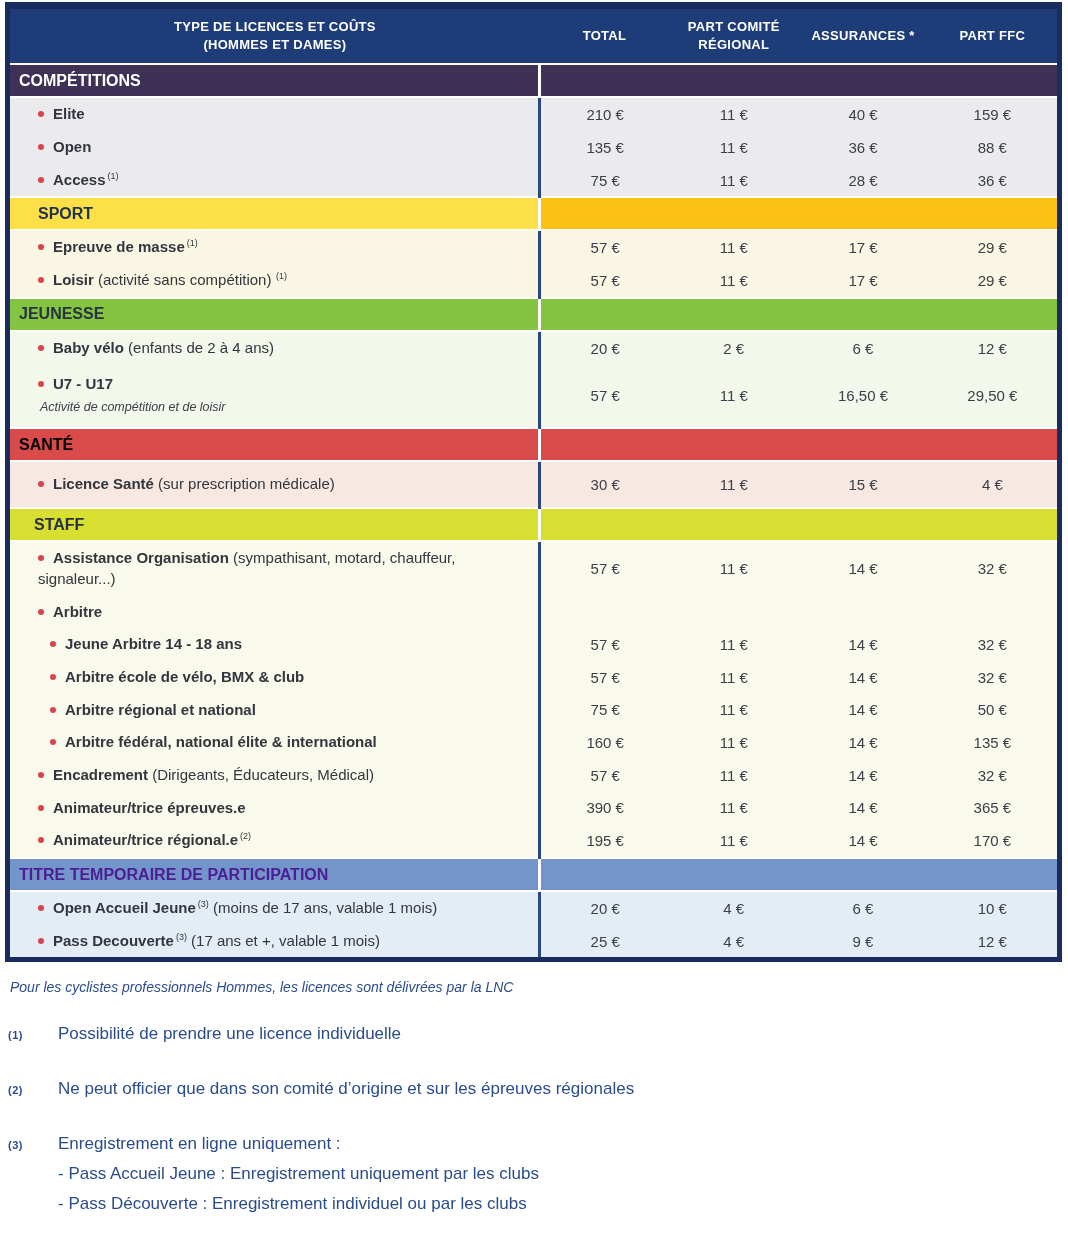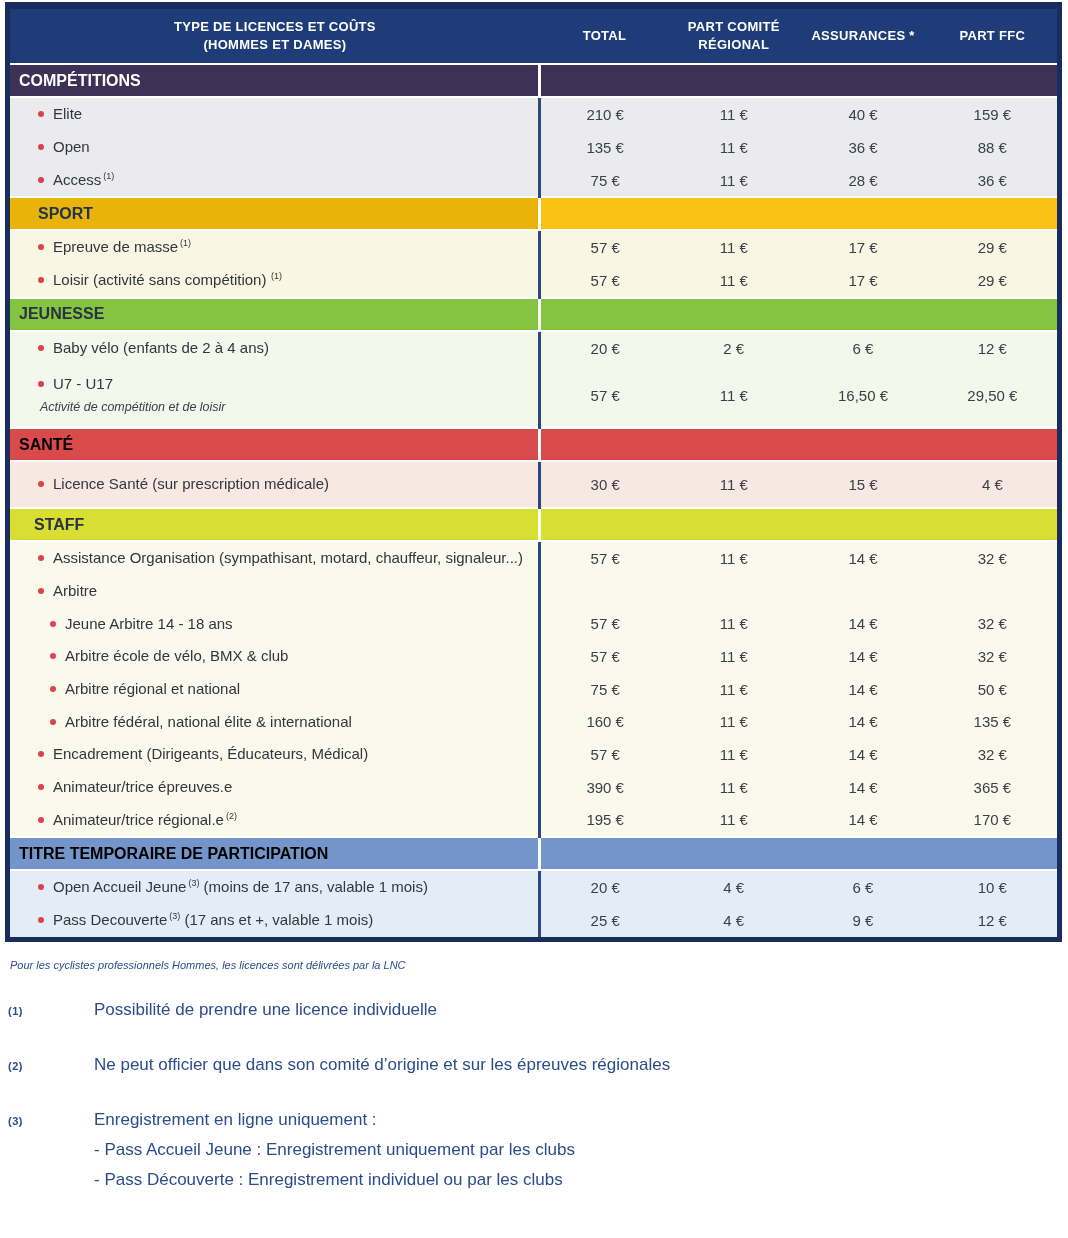--- a/index.html
+++ b/index.html
@@ -33,43 +33,43 @@
     border-right:3px solid #2a477f;
     padding:6px 10px 6px 28px;
     color:#32363e;font-size:15px;line-height:1.38;
     vertical-align:middle;
   }
   td.label-cell.indent{padding-left:40px;}
   .bullet{
     display:inline-block;width:6px;height:6px;border-radius:50%;
     background:#d8434c;margin-right:9px;vertical-align:2px;
   }
-  .lab{font-weight:normal;}
+  .lab{font-weight:bold;}
   .detail{font-weight:normal;}
   sup.marker{font-size:9px;vertical-align:super;line-height:0;margin-left:2px;}
   .subnote{
     font-style:italic;font-size:12.5px;color:#3b4049;
     margin:5px 0 2px 2px;font-weight:normal;
   }
   td.value-cell{
     text-align:center;vertical-align:middle;
     color:#3b4049;font-size:15px;padding:6px 2px;
   }
   .footer{color:#2b4c8c;margin:0 8px;}
   .intro{
-    font-style:italic;font-size:11px;color:#2b4c8c;
+    font-style:italic;font-size:14px;color:#2b4c8c;
     margin:17px 0 0 2px;
   }
   .note{display:flex;align-items:flex-start;margin-top:24px;font-size:17px;line-height:30px;}
   .note .marker-col{
     flex:none;width:50px;font-size:11px;font-weight:bold;
     padding-top:1px;letter-spacing:.5px;
   }
   .note .note-lines{flex:1;}
-  .note .note-lines div{min-height:30px;margin-left:36px;}
+  .note .note-lines div{min-height:30px;}
 </style>
 </head>
 <body>
 
 <div class="table-wrap">
   <table>
     <colgroup>
       <col class="c-label">
         <col class="c-val">
         <col class="c-val">
@@ -108,21 +108,21 @@
           <td class="value-cell">88 €</td>
         </tr>
         <tr style="background: rgb(235, 235, 238);">
           <td class="label-cell"><span class="bullet"></span><span class="lab">Access</span><sup class="marker">(1)</sup></td>
           <td class="value-cell">75 €</td>
           <td class="value-cell">11 €</td>
           <td class="value-cell">28 €</td>
           <td class="value-cell">36 €</td>
         </tr>
         <tr class="band">
-          <td class="band-label" style="background: #eab308; color: rgb(31, 50, 80); padding-left: 28px;">SPORT</td>
+          <td class="band-label" style="background: #fde047; color: rgb(31, 50, 80); padding-left: 28px;">SPORT</td>
           <td colspan="4" class="band-rest" style="background: rgb(252, 193, 21);"></td>
         </tr>
         <tr style="background: rgb(250, 246, 228);">
           <td class="label-cell"><span class="bullet"></span><span class="lab">Epreuve de masse</span><sup class="marker">(1)</sup></td>
           <td class="value-cell">57 €</td>
           <td class="value-cell">11 €</td>
           <td class="value-cell">17 €</td>
           <td class="value-cell">29 €</td>
         </tr>
         <tr style="background: rgb(250, 246, 228);">
@@ -222,21 +222,21 @@
           <td class="value-cell">365 €</td>
         </tr>
         <tr style="background: rgb(249, 249, 236);">
           <td class="label-cell"><span class="bullet"></span><span class="lab">Animateur/trice régional.e</span><sup class="marker">(2)</sup></td>
           <td class="value-cell">195 €</td>
           <td class="value-cell">11 €</td>
           <td class="value-cell">14 €</td>
           <td class="value-cell">170 €</td>
         </tr>
         <tr class="band">
-          <td class="band-label" style="background: rgb(116, 149, 201); color: #000000;">TITRE TEMPORAIRE DE PARTICIPATION</td>
+          <td class="band-label" style="background: rgb(116, 149, 201); color: #4c1d95;">TITRE TEMPORAIRE DE PARTICIPATION</td>
           <td colspan="4" class="band-rest" style="background: rgb(116, 149, 201);"></td>
         </tr>
         <tr style="background: rgb(228, 237, 246);">
           <td class="label-cell"><span class="bullet"></span><span class="lab">Open Accueil Jeune</span><sup class="marker">(3)</sup><span class="detail"> (moins de 17 ans, valable 1 mois)</span></td>
           <td class="value-cell">20 €</td>
           <td class="value-cell">4 €</td>
           <td class="value-cell">6 €</td>
           <td class="value-cell">10 €</td>
         </tr>
         <tr style="background: rgb(228, 237, 246);">

